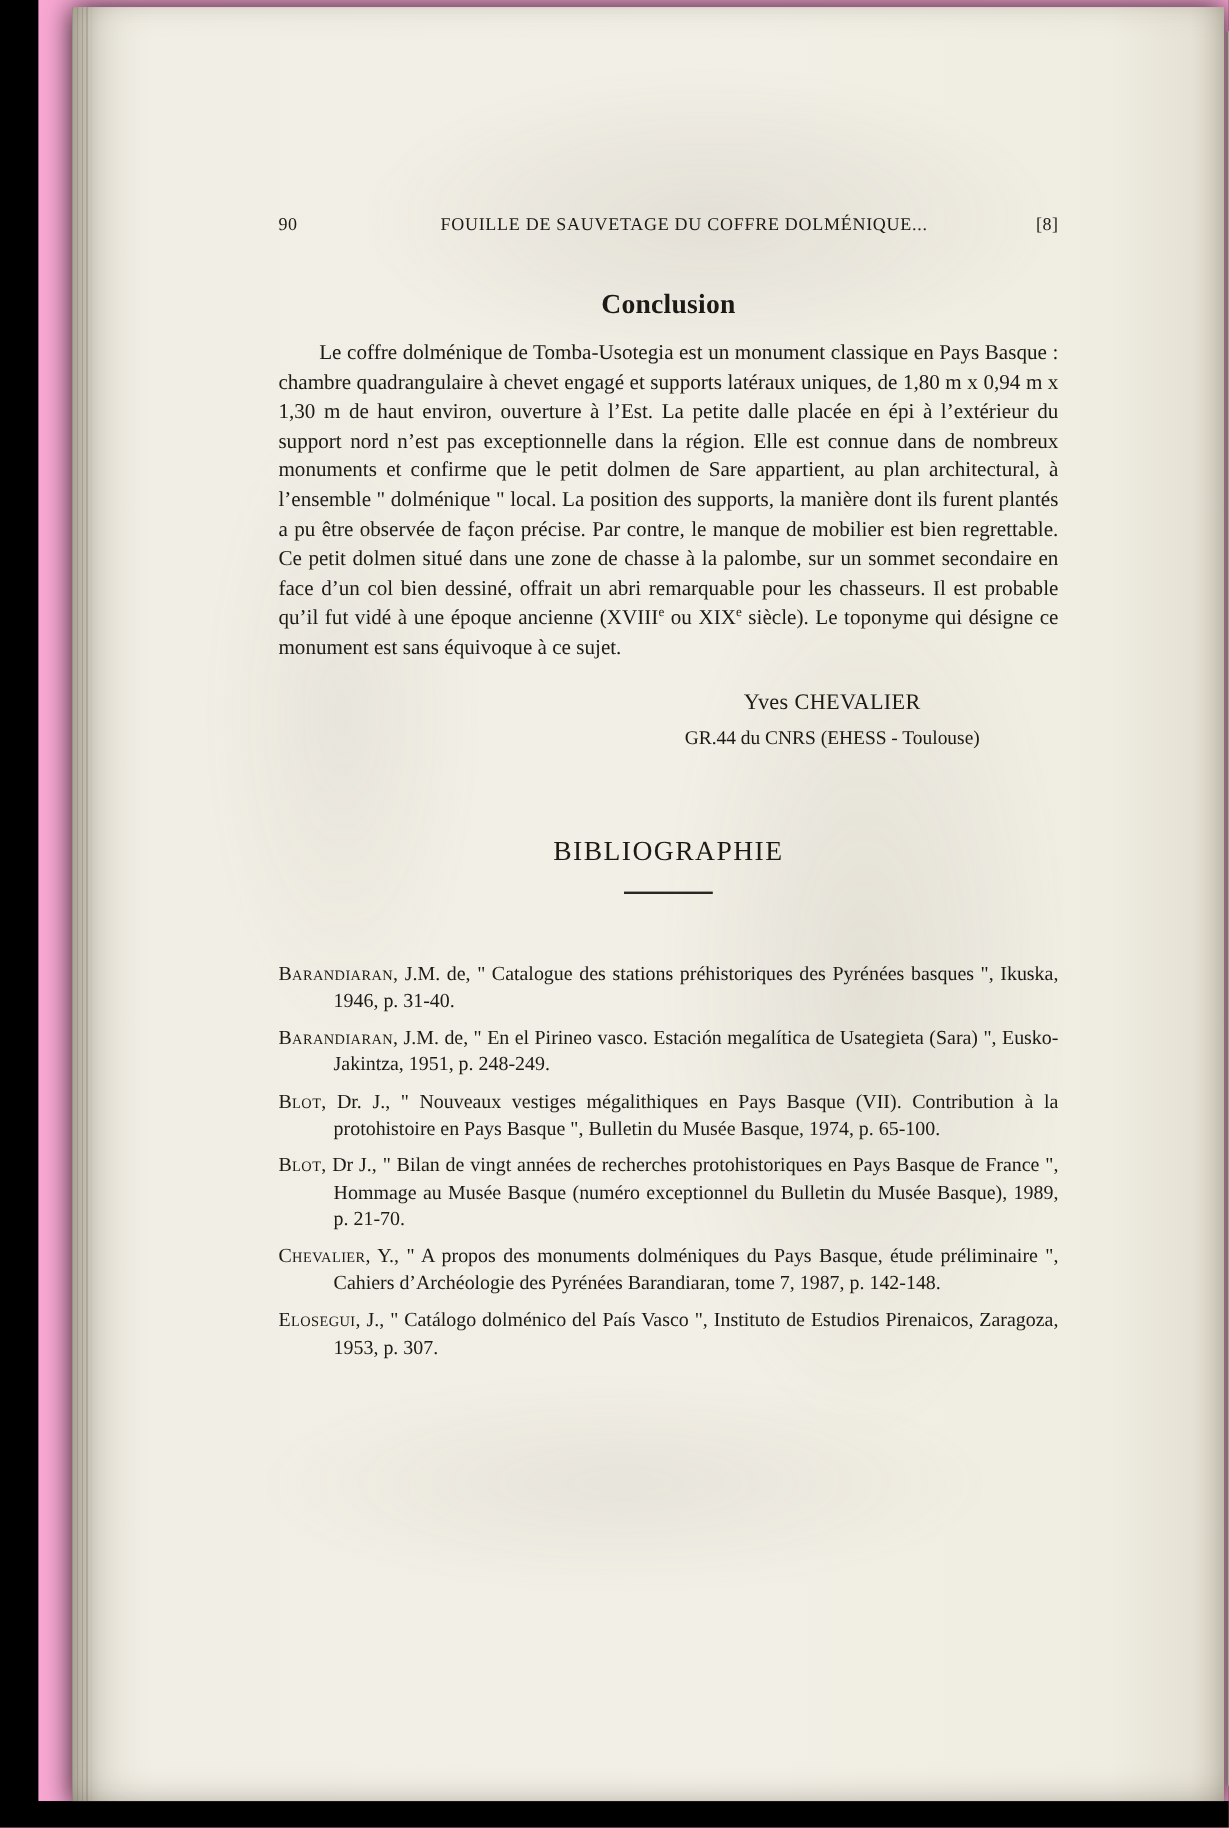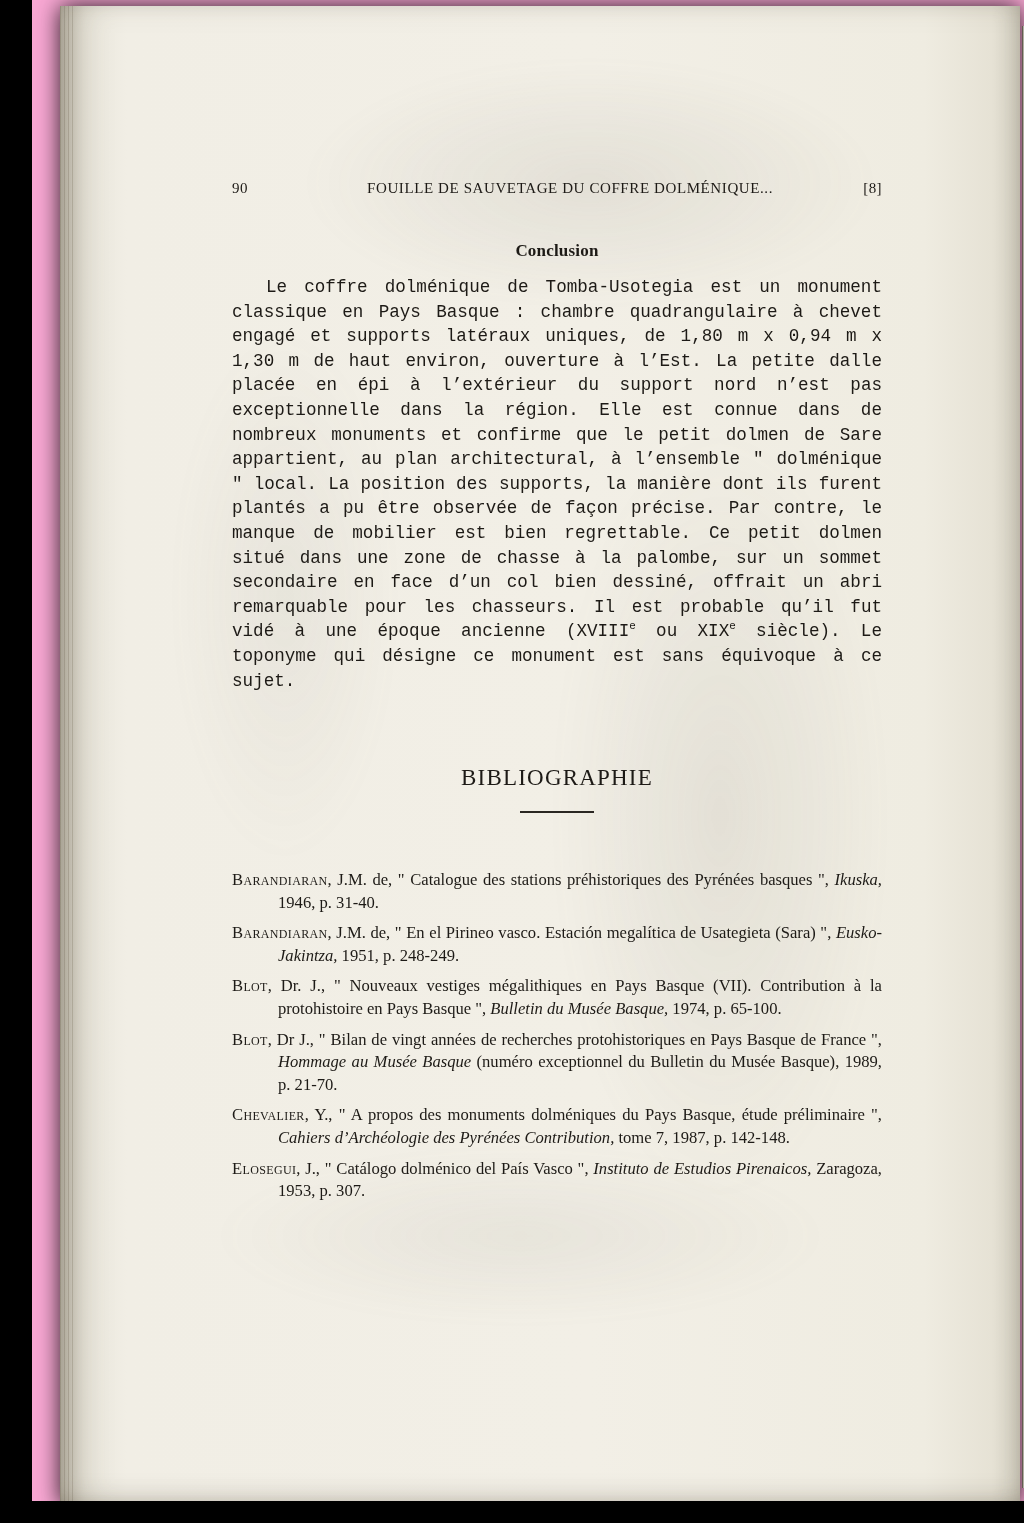--- a/index.html
+++ b/index.html
@@ -37,45 +37,45 @@
     position:absolute; left:172px; top:174px; width:650px;
     color:#1d1a16;
   }
   .header-row {
     display:flex; align-items:baseline;
     font-size:15px; letter-spacing:0.4px;
   }
   .running-title { flex:1; text-align:center; letter-spacing:0.6px;padding-left:29px; }
   .conclusion-heading {
     margin:44px 0 14px 0; text-align:center;
-    font-size:17px; font-weight:bold; letter-spacing:0.2px;
+    font-size:23px; font-weight:bold; letter-spacing:0.2px;
   }
   .body-par {
     margin:0; font-size:17.6px; line-height:24.6px;
-    text-align:justify; text-indent:34px;font-family:Liberation Mono, monospace;
+    text-align:justify; text-indent:34px;
   }
   .sup { vertical-align:super; font-size:0.62em; line-height:0; }
   .signature { margin-top:24px; margin-left:42%; width:58%; text-align:center; }
   .sig-author { font-size:18.5px; letter-spacing:0.3px; }
   .sig-affil  { font-size:16.2px; margin-top:9px; }
   .biblio-heading {
     margin:72px 0 0 0; text-align:center;
     font-size:23px; font-weight:normal; letter-spacing:1.2px;
   }
   .biblio-rule {
     width:74px; height:0; border-top:2px solid #2a2722;
     margin:20px auto 0 auto;
   }
   .bib-list { margin-top:56px; font-size:16.6px; line-height:22.6px; }
   .bib-entry {
     padding-left:46px; text-indent:-46px;
     text-align:justify; margin-bottom:8px;
   }
   .sc { font-variant:small-caps; letter-spacing:0.35px; }
-  .it { font-style:italic; }
+  .it { }
 </style>
 </head>
 <body>
 
 <div class="scan">
   <div class="page">
     <div class="ghost ghost-top"></div>
     <div class="ghost ghost-mid"></div>
     <div class="ghost ghost-left"></div>
     <div class="ghost ghost-bottom"></div>
@@ -85,29 +85,33 @@
       <div class="header-row">
         <span>90</span>
         <span class="running-title">FOUILLE DE SAUVETAGE DU COFFRE DOLMÉNIQUE...</span>
         <span>[8]</span>
       </div>
 
       <h1 class="conclusion-heading">Conclusion</h1>
 
       <p class="body-par"><span>Le coffre dolménique de Tomba-Usotegia est un monument classique en Pays Basque : chambre quadrangulaire à chevet engagé et supports latéraux uniques, de 1,80 m x 0,94 m x 1,30 m de haut environ, ouverture à l’Est. La petite dalle placée en épi à l’extérieur du support nord n’est pas exceptionnelle dans la région. Elle est connue dans de nombreux monuments et confirme que le petit dolmen de Sare appartient, au plan architectural, à l’ensemble " dolménique " local. La position des supports, la manière dont ils furent plantés a pu être observée de façon précise. Par contre, le manque de mobilier est bien regrettable. Ce petit dolmen situé dans une zone de chasse à la palombe, sur un sommet secondaire en face d’un col bien dessiné, offrait un abri remarquable pour les chasseurs. Il est probable qu’il fut vidé à une époque ancienne (XVIII</span><span class="sup">e</span><span> ou XIX</span><span class="sup">e</span><span> siècle). Le toponyme qui désigne ce monument est sans équivoque à ce sujet.</span></p>
 
+      <div class="signature">
+        <div class="sig-author">Yves CHEVALIER</div>
+        <div class="sig-affil">GR.44 du CNRS (EHESS - Toulouse)</div>
+      </div>
 
       <h2 class="biblio-heading">BIBLIOGRAPHIE</h2>
       <div class="biblio-rule"></div>
 
       <div class="bib-list">
           <div class="bib-entry"><span class="sc">Barandiaran</span><span>, J.M. de, " Catalogue des stations préhistoriques des Pyrénées basques ", </span><span class="it">Ikuska,</span><span> 1946, p. 31-40.</span></div>
           <div class="bib-entry"><span class="sc">Barandiaran</span><span>, J.M. de, " En el Pirineo vasco. Estación megalítica de Usategieta (Sara) ", </span><span class="it">Eusko-Jakintza,</span><span> 1951, p. 248-249.</span></div>
           <div class="bib-entry"><span class="sc">Blot</span><span>, Dr. J., " Nouveaux vestiges mégalithiques en Pays Basque (VII). Contribution à la protohistoire en Pays Basque ", </span><span class="it">Bulletin du Musée Basque,</span><span> 1974, p. 65-100.</span></div>
           <div class="bib-entry"><span class="sc">Blot</span><span>, Dr J., " Bilan de vingt années de recherches protohistoriques en Pays Basque de France ", </span><span class="it">Hommage au Musée Basque</span><span> (numéro exceptionnel du Bulletin du Musée Basque), 1989, p. 21-70.</span></div>
-          <div class="bib-entry"><span class="sc">Chevalier</span><span>, Y., " A propos des monuments dolméniques du Pays Basque, étude préliminaire ", </span><span class="it">Cahiers d’Archéologie des Pyrénées Contribution,</span><span> tome 7, 1987, p. 142-148.</span></div>
+          <div class="bib-entry"><span class="sc">Chevalier</span><span>, Y., " A propos des monuments dolméniques du Pays Basque, étude préliminaire ", </span><span class="it">Cahiers d’Archéologie des Pyrénées Barandiaran,</span><span> tome 7, 1987, p. 142-148.</span></div>
           <div class="bib-entry"><span class="sc">Elosegui</span><span>, J., " Catálogo dolménico del País Vasco ", </span><span class="it">Instituto de Estudios Pirenaicos,</span><span> Zaragoza, 1953, p. 307.</span></div>
         </div>
 
     </div>
   </div>
   <div class="page-edge"></div>
 </div>
 
 </body></html>

